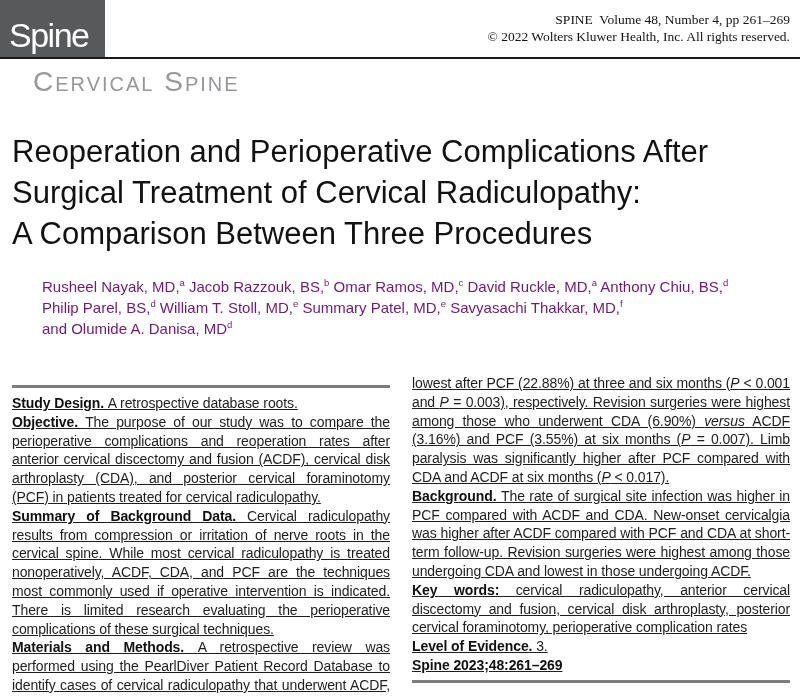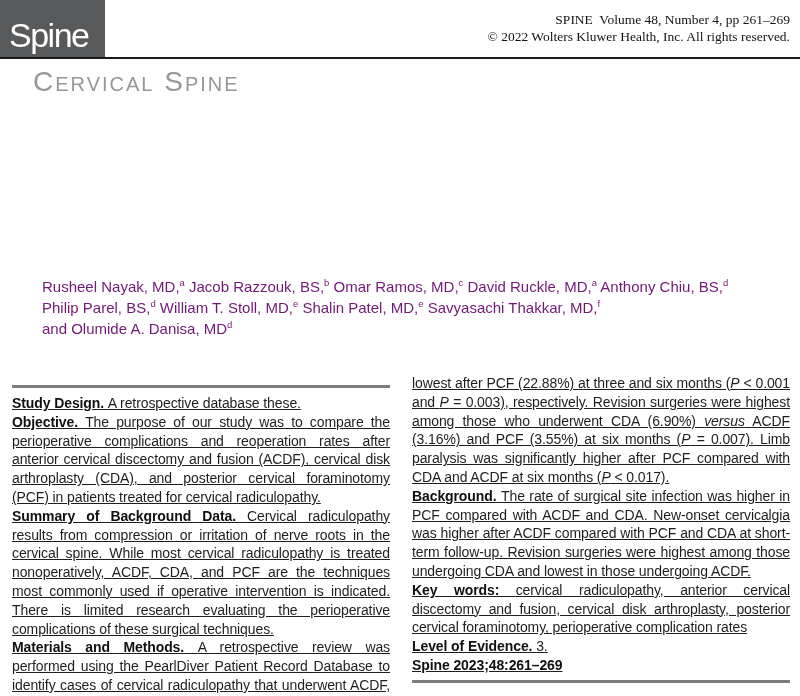--- a/index.html
+++ b/index.html
@@ -102,31 +102,36 @@
 
   <div class="header-right">
     <div>SPINE&nbsp; Volume 48, Number 4, pp 261–269</div>
     <div>© 2022 Wolters Kluwer Health, Inc. All rights reserved.</div>
   </div>
 
   <div class="header-rule"></div>
 
   <div class="section-label">Cervical Spine</div>
 
+  <h1 class="article-title" style="margin:0;">
+    <span style="display:block;">Reoperation and Perioperative Complications After</span>
+    <span style="display:block;">Surgical Treatment of Cervical Radiculopathy:</span>
+    <span style="display:block;">A Comparison Between Three Procedures</span>
+  </h1>
 
   <div class="authors">
     <div><span>Rusheel Nayak, MD,</span><sup>a</sup><span> Jacob Razzouk, BS,</span><sup>b</sup><span> Omar Ramos, MD,</span><sup>c</sup><span> David Ruckle, MD,</span><sup>a</sup><span> Anthony Chiu, BS,</span><sup>d</sup></div>
-    <div><span>Philip Parel, BS,</span><sup>d</sup><span> William T. Stoll, MD,</span><sup>e</sup><span> Shalin Patel, MD,</span><sup>e</sup><span> Savyasachi Thakkar, MD,</span><sup>f</sup></div>
+    <div><span>Philip Parel, BS,</span><sup>d</sup><span> William T. Stoll, MD,</span><sup>e</sup><span> Summary Patel, MD,</span><sup>e</sup><span> Savyasachi Thakkar, MD,</span><sup>f</sup></div>
     <div><span>and Olumide A. Danisa, MD</span><sup>d</sup></div>
   </div>
 
   <div class="abstract">
     <div class="abs-col abs-col-left">
       <div class="abs-rule-top"></div>
-      <p><span class="rb">Study Design. </span><span>A retrospective database these.</span></p>
+      <p><span class="rb">Study Design. </span><span>A retrospective database roots.</span></p>
       <p><span class="rb">Objective. </span><span>The purpose of our study was to compare the perioperative complications and reoperation rates after anterior cervical discectomy and fusion (ACDF), cervical disk arthroplasty (CDA), and posterior cervical foraminotomy (PCF) in patients treated for cervical radiculopathy.</span></p>
       <p><span class="rb">Summary of Background Data. </span><span>Cervical radiculopathy results from compression or irritation of nerve roots in the cervical spine. While most cervical radiculopathy is treated nonoperatively, ACDF, CDA, and PCF are the techniques most commonly used if operative intervention is indicated. There is limited research evaluating the perioperative complications of these surgical techniques.</span></p>
       <p><span class="rb">Materials and Methods. </span><span>A retrospective review was performed using the PearlDiver Patient Record Database to identify cases of cervical radiculopathy that underwent ACDF, CDA, or PCF at one or two levels from 2007 to 2016. Perioperative complications and</span></p>
     </div>
     <div class="abs-col abs-col-right">
       <p><span>lowest after PCF (22.88%) at three and six months (</span><span class="ri">P</span><span> &lt; 0.001 and </span><span class="ri">P</span><span> = 0.003), respectively. Revision surgeries were highest among those who underwent CDA (6.90%) </span><span class="ri">versus</span><span> ACDF (3.16%) and PCF (3.55%) at six months (</span><span class="ri">P</span><span> = 0.007). Limb paralysis was significantly higher after PCF compared with CDA and ACDF at six months (</span><span class="ri">P</span><span> &lt; 0.017).</span></p>
       <p><span class="rb">Background. </span><span>The rate of surgical site infection was higher in PCF compared with ACDF and CDA. New-onset cervicalgia was higher after ACDF compared with PCF and CDA at short-term follow-up. Revision surgeries were highest among those undergoing CDA and lowest in those undergoing ACDF.</span></p>
       <p><span class="rb">Key words: </span><span>cervical radiculopathy, anterior cervical discectomy and fusion, cervical disk arthroplasty, posterior cervical foraminotomy, perioperative complication rates</span></p>
       <p><span class="rb">Level of Evidence. </span><span>3.</span></p>
       <p><span class="rb">Spine 2023;48:261–269</span></p>

